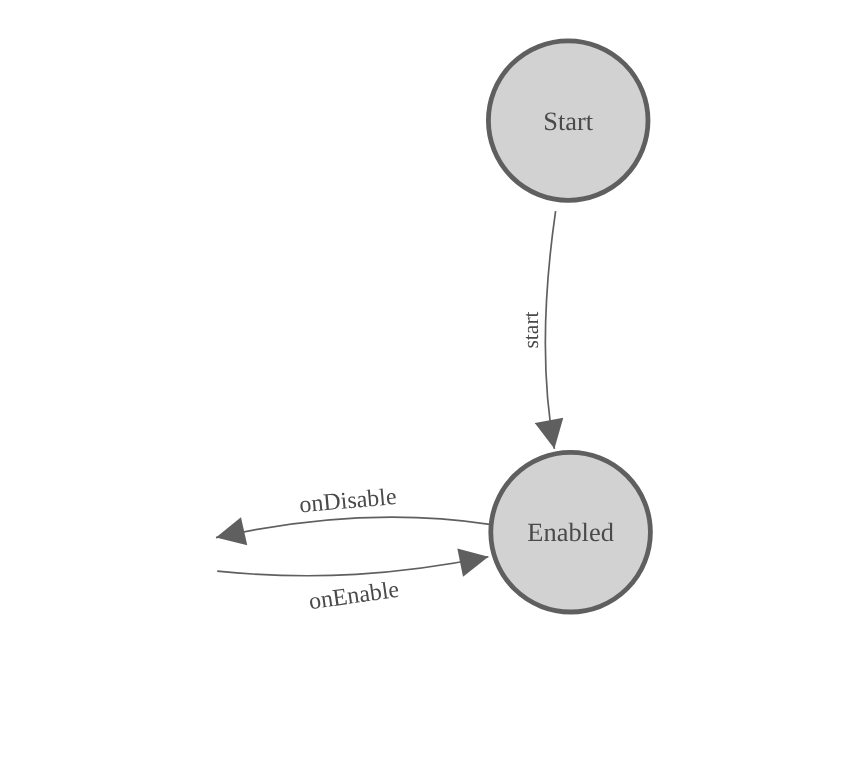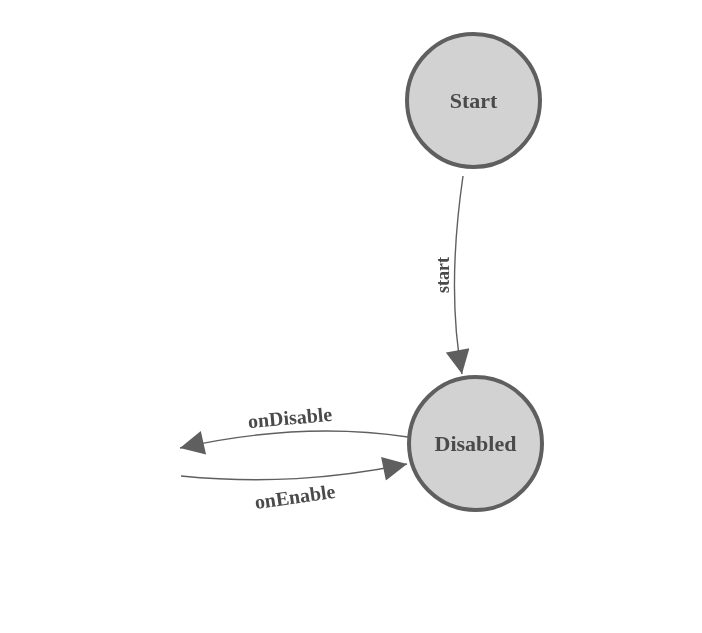--- a/index.html
+++ b/index.html
@@ -14,21 +14,20 @@
     margin: 0; padding: 0;
     width: 702px; height: 633px;
     background: var(--background);
     font-family: "Liberation Serif", serif;
   }
   .canvas {
     position: relative;
     width: 555px; height: 633px;
     overflow: hidden;
     background: var(--background);
-    font-weight: bold;
   }
   svg.edges-layer {
     position: absolute;
     left: 0; top: 0;
     width: 702px; height: 633px;
   }
   path.edge {
     fill: none;
     stroke: var(--edge-color);
     stroke-width: 1.4;
@@ -86,21 +85,21 @@
     <path class="edge" marker-end="url(#arrow)" d="M 463 176 C 453 245, 451 315, 462 374"></path>
     <path class="edge" marker-end="url(#arrow)" d="M 408 437 C 335 426, 256 431, 180 448"></path>
     <path class="edge" marker-end="url(#arrow)" d="M 181 476 C 262 484, 333 479, 407 464"></path>
   </svg>
 
   <div class="node node-start">
     <span class="node-label">Start</span>
   </div>
 
   <div class="node node-enabled">
-    <span class="node-label">Disabled</span>
+    <span class="node-label">Enabled</span>
   </div>
 
 
   <div class="edge-label edge-label-start">start</div>
 
   <div class="edge-label edge-label-ondisable">onDisable</div>
 
   <div class="edge-label edge-label-onenable">onEnable</div>
 
 </div>

